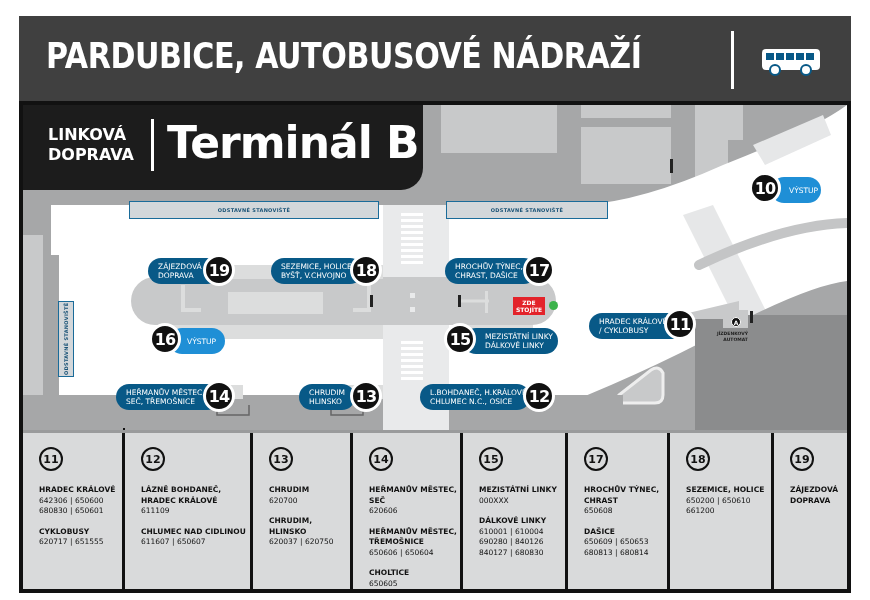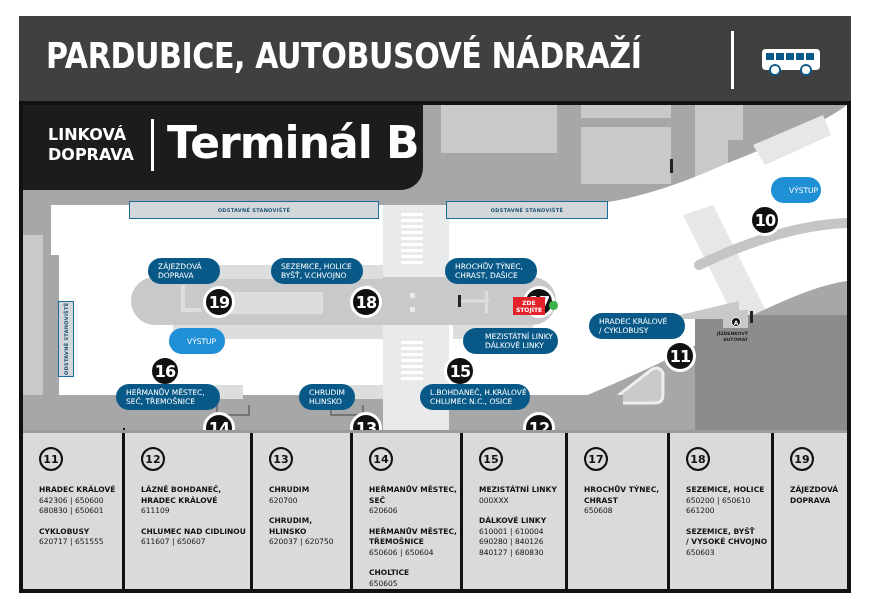--- a/index.html
+++ b/index.html
@@ -25,21 +25,21 @@
 
   .reserve { position: absolute; height: 18px; background: #d3d7da; border: 1.5px solid #1a6b99; color: #1a5377; font-size: 5px; font-weight: bold;
     display: flex; align-items: center; justify-content: center; letter-spacing: 0.3px; }
   .reserve.vert { width: 16px; height: 76px; writing-mode: vertical-rl; transform: rotate(180deg); }
 
   
   .tag { position: absolute; height: 26px; background: #085987; color: #fff; font-size: 7.5px; font-weight: normal;
     line-height: 9px; display: flex; align-items: center; border-radius: 13px; padding: 0 10px; white-space: nowrap; }
   .tag.light { background: #1f8fd6; }
   .num { position: absolute; width: 32px; height: 32px; border-radius: 50%; background: #111; border: 3px solid #fff;
-    color: #fff; font-weight: bold; font-size: 16px; display: flex; align-items: center; justify-content: center; letter-spacing: -1px; margin-top: 32px; }
+    color: #fff; font-weight: bold; font-size: 16px; display: flex; align-items: center; justify-content: center; letter-spacing: -1px; }
 
   .zde { position: absolute; left: 490px; top: 192px; width: 32px; height: 18px; background: #e3232a; color: #fff;
     font-size: 6px; font-weight: bold; line-height: 7px; display: flex; align-items: center; justify-content: center; text-align: center; }
   .green-dot { position: absolute; left: 526px; top: 196px; width: 9px; height: 9px; border-radius: 50%; background: #3bb24a; }
 
   .auto-label { position: absolute; left: 694px; top: 226px; font-size: 4.5px; font-weight: bold; color: #222; text-align: right; line-height: 6px; }
   .auto-a { position: absolute; left: 708px; top: 212px; width: 10px; height: 10px; border-radius: 50%; background: #111; color: #fff;
     font-size: 6px; font-weight: bold; display: flex; align-items: center; justify-content: center; border: 1px solid #fff; }
 
   
@@ -315,33 +315,33 @@
 840127 | 680830</div>
           </div>
       </div>
       <div class="col" style="width:102px;">
         <div class="col-num">17</div>
         <div class="grp">
             <div class="nm">HROCHŮV TÝNEC,
 CHRAST</div>
             <div class="cd">650608</div>
           </div>
+        <div class="grp">
+            <div class="nm">DAŠICE</div>
+            <div class="cd">650609 | 650653
+680813 | 680814</div>
+          </div>
       </div>
       <div class="col" style="width:104px;">
         <div class="col-num">18</div>
         <div class="grp">
             <div class="nm">SEZEMICE, HOLICE</div>
             <div class="cd">650200 | 650610
 661200</div>
           </div>
-        <div class="grp">
-            <div class="nm">SEZEMICE, BYŠŤ
-/ VYSOKÉ CHVOJNO</div>
-            <div class="cd">650603</div>
-          </div>
       </div>
       <div class="col" style="width:73px;">
         <div class="col-num">19</div>
         <div class="grp">
             <div class="nm">ZÁJEZDOVÁ
 DOPRAVA</div>
           </div>
       </div>
     </div>
   </div>

